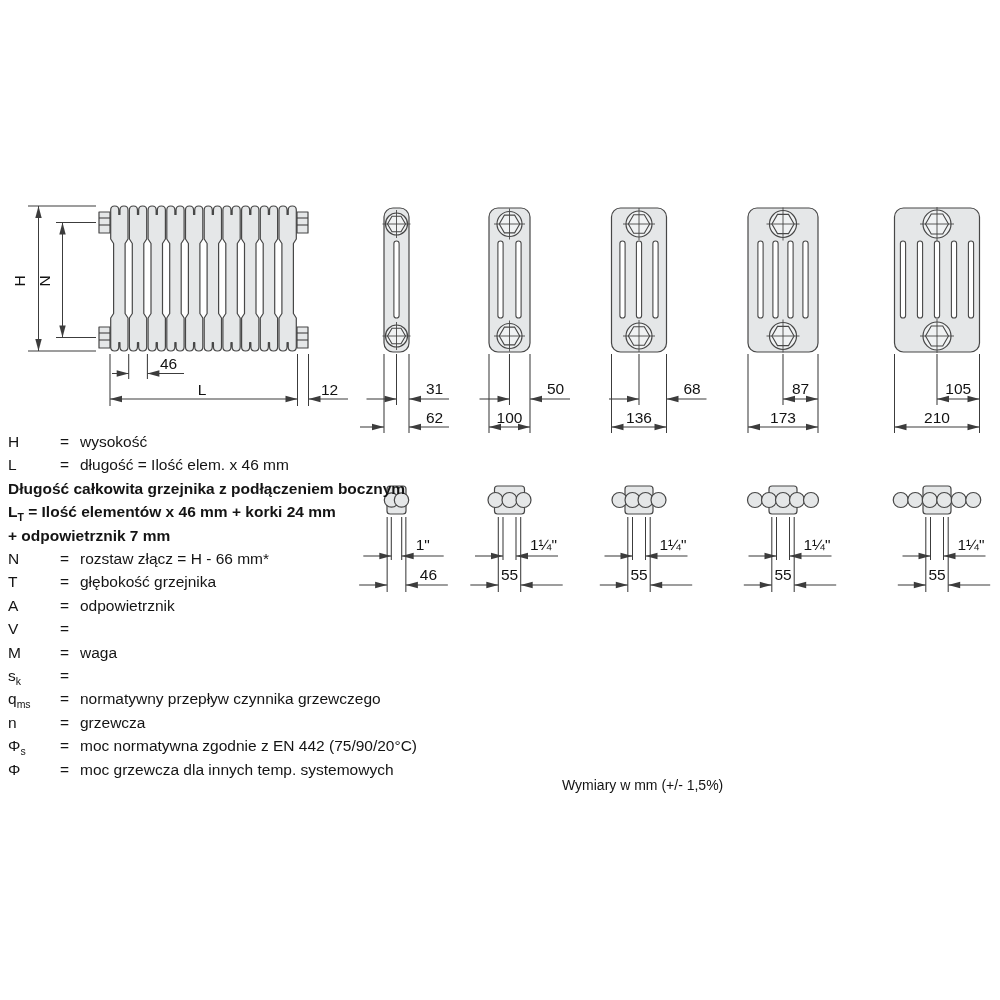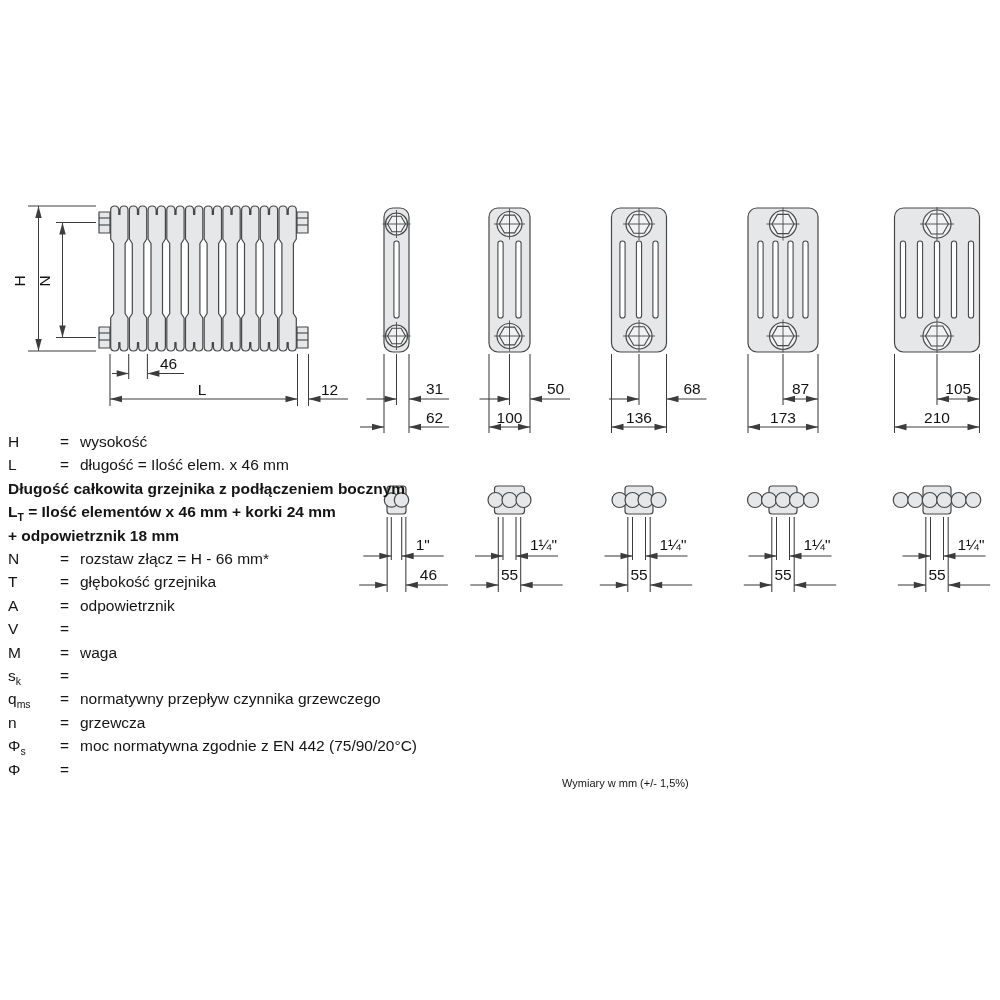--- a/index.html
+++ b/index.html
@@ -9,21 +9,21 @@
   #drawing .shape{fill:#e5e7e8;stroke:#474747;stroke-width:1.2;stroke-linejoin:round;}
   #drawing .slot{fill:#ffffff;stroke:#474747;stroke-width:1.1;}
   #drawing .hex{fill:none;stroke:#474747;stroke-width:1.1;}
   #drawing .conn{fill:#f0f2f3;stroke:#474747;stroke-width:1.2;}
   #drawing text.dim{font-size:15.5px;fill:#121212;font-family:"Liberation Sans",sans-serif;}
   .legend{position:absolute;left:8px;top:430px;width:480px;font-size:15.5px;line-height:23.4px;color:#141414;}
   .lrow.cols{display:grid;grid-template-columns:52px 20px 1fr;}
   .lrow.full,.lrow.inline{display:block;font-weight:bold;}
   .lrow.indent{display:block;padding-left:78px;}
   sub{font-size:10.5px;line-height:0;}
-  .note{position:absolute;left:562px;top:777px;font-size:11px;color:#141414;}
+  .note{position:absolute;left:562px;top:777px;font-size:14px;color:#141414;}
 </style>
 </head>
 <body>
 
 <svg id="drawing" width="1000" height="620" viewBox="0 0 1000 620">
   <g id="front-view">
       <path d="M 110.7 239 L 110.7 210 Q 110.7 206 114.7 206 L 114.75 206 Q 118.75 206 118.75 210 L 118.75 214.5 L 119.94999999999999 214.5 L 119.94999999999999 210 Q 119.94999999999999 206 123.94999999999999 206 L 123.99999999999999 206 Q 127.99999999999999 206 127.99999999999999 210 L 127.99999999999999 239 L 125.09999999999998 243.5 L 125.09999999999998 313.5 L 127.99999999999999 318 L 127.99999999999999 347 Q 127.99999999999999 351 123.99999999999999 351 L 123.94999999999999 351 Q 119.94999999999999 351 119.94999999999999 347 L 119.94999999999999 342.5 L 118.75 342.5 L 118.75 347 Q 118.75 351 114.75 351 L 114.7 351 Q 110.7 351 110.7 347 L 110.7 318 L 113.60000000000001 313.5 L 113.60000000000001 243.5 Z" class="shape"></path>
       <path d="M 129.39999999999998 239 L 129.39999999999998 210 Q 129.39999999999998 206 133.39999999999998 206 L 133.45 206 Q 137.45 206 137.45 210 L 137.45 214.5 L 138.64999999999998 214.5 L 138.64999999999998 210 Q 138.64999999999998 206 142.64999999999998 206 L 142.7 206 Q 146.7 206 146.7 210 L 146.7 239 L 143.79999999999998 243.5 L 143.79999999999998 313.5 L 146.7 318 L 146.7 347 Q 146.7 351 142.7 351 L 142.64999999999998 351 Q 138.64999999999998 351 138.64999999999998 347 L 138.64999999999998 342.5 L 137.45 342.5 L 137.45 347 Q 137.45 351 133.45 351 L 133.39999999999998 351 Q 129.39999999999998 351 129.39999999999998 347 L 129.39999999999998 318 L 132.29999999999998 313.5 L 132.29999999999998 243.5 Z" class="shape"></path>
       <path d="M 148.1 239 L 148.1 210 Q 148.1 206 152.1 206 L 152.15 206 Q 156.15 206 156.15 210 L 156.15 214.5 L 157.35 214.5 L 157.35 210 Q 157.35 206 161.35 206 L 161.4 206 Q 165.4 206 165.4 210 L 165.4 239 L 162.5 243.5 L 162.5 313.5 L 165.4 318 L 165.4 347 Q 165.4 351 161.4 351 L 161.35 351 Q 157.35 351 157.35 347 L 157.35 342.5 L 156.15 342.5 L 156.15 347 Q 156.15 351 152.15 351 L 152.1 351 Q 148.1 351 148.1 347 L 148.1 318 L 151 313.5 L 151 243.5 Z" class="shape"></path>
       <path d="M 166.79999999999998 239 L 166.79999999999998 210 Q 166.79999999999998 206 170.79999999999998 206 L 170.85 206 Q 174.85 206 174.85 210 L 174.85 214.5 L 176.04999999999998 214.5 L 176.04999999999998 210 Q 176.04999999999998 206 180.04999999999998 206 L 180.1 206 Q 184.1 206 184.1 210 L 184.1 239 L 181.2 243.5 L 181.2 313.5 L 184.1 318 L 184.1 347 Q 184.1 351 180.1 351 L 180.04999999999998 351 Q 176.04999999999998 351 176.04999999999998 347 L 176.04999999999998 342.5 L 174.85 342.5 L 174.85 347 Q 174.85 351 170.85 351 L 170.79999999999998 351 Q 166.79999999999998 351 166.79999999999998 347 L 166.79999999999998 318 L 169.7 313.5 L 169.7 243.5 Z" class="shape"></path>
@@ -303,21 +303,21 @@
       <span>=</span>
       <span>wysokość</span>
     </div>
     <div class="lrow cols">
       <span>L</span>
       <span>=</span>
       <span>długość = Ilość elem. x 46 mm</span>
     </div>
     <div class="lrow full">Długość całkowita grzejnika z podłączeniem bocznym</div>
     <div class="lrow inline"><span>L<sub>T</sub></span> = Ilość elementów x 46 mm + korki 24 mm</div>
-    <div class="lrow full">+ odpowietrznik 18 mm</div>
+    <div class="lrow full">+ odpowietrznik 7 mm</div>
     <div class="lrow cols">
       <span>N</span>
       <span>=</span>
       <span>rozstaw złącz = H - 66 mm*</span>
     </div>
     <div class="lrow cols">
       <span>T</span>
       <span>=</span>
       <span>głębokość grzejnika</span>
     </div>
@@ -350,16 +350,17 @@
       <span>grzewcza</span>
     </div>
     <div class="lrow cols">
       <span>Φ<sub>s</sub></span>
       <span>=</span>
       <span>moc normatywna zgodnie z EN 442 (75/90/20°C)</span>
     </div>
     <div class="lrow cols">
       <span>Φ</span>
       <span>=</span>
+      <span>moc grzewcza dla innych temp. systemowych</span>
     </div>
   </div>
 
 <div class="note">Wymiary w mm (+/- 1,5%)</div>
 
 </body></html>

